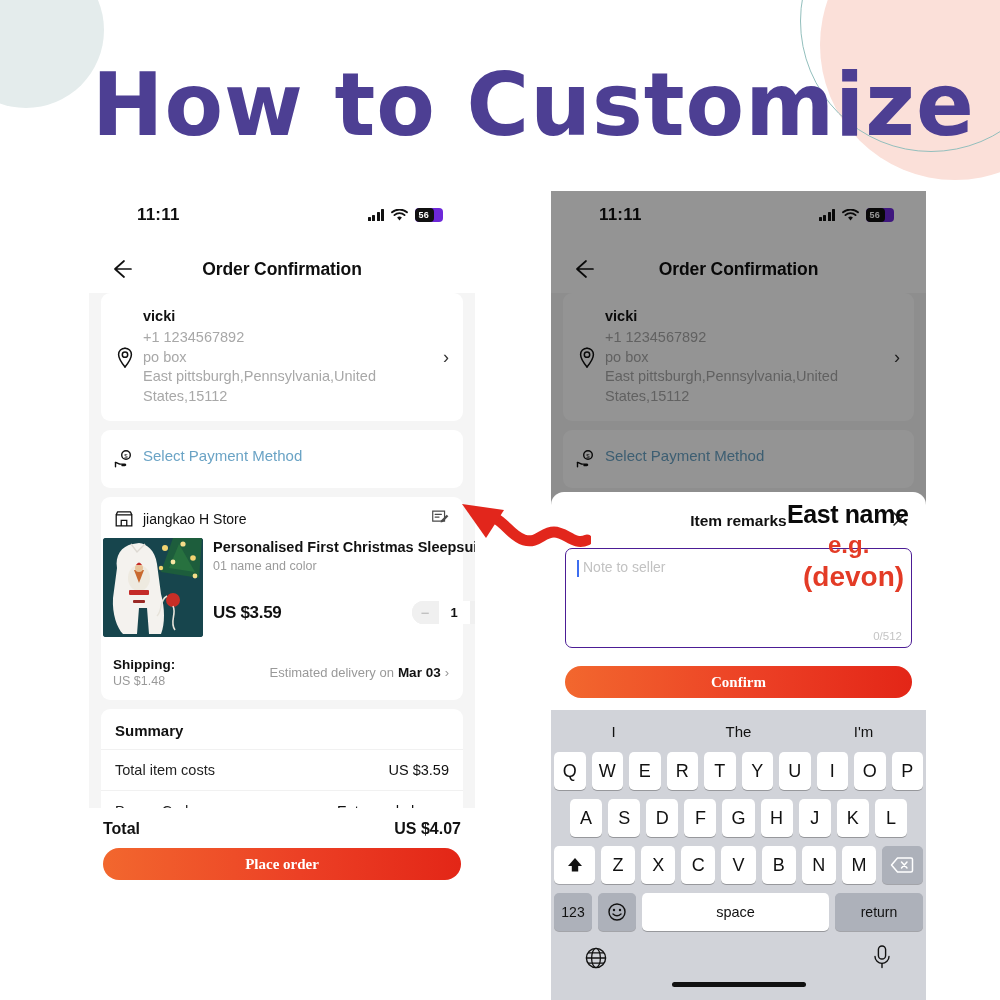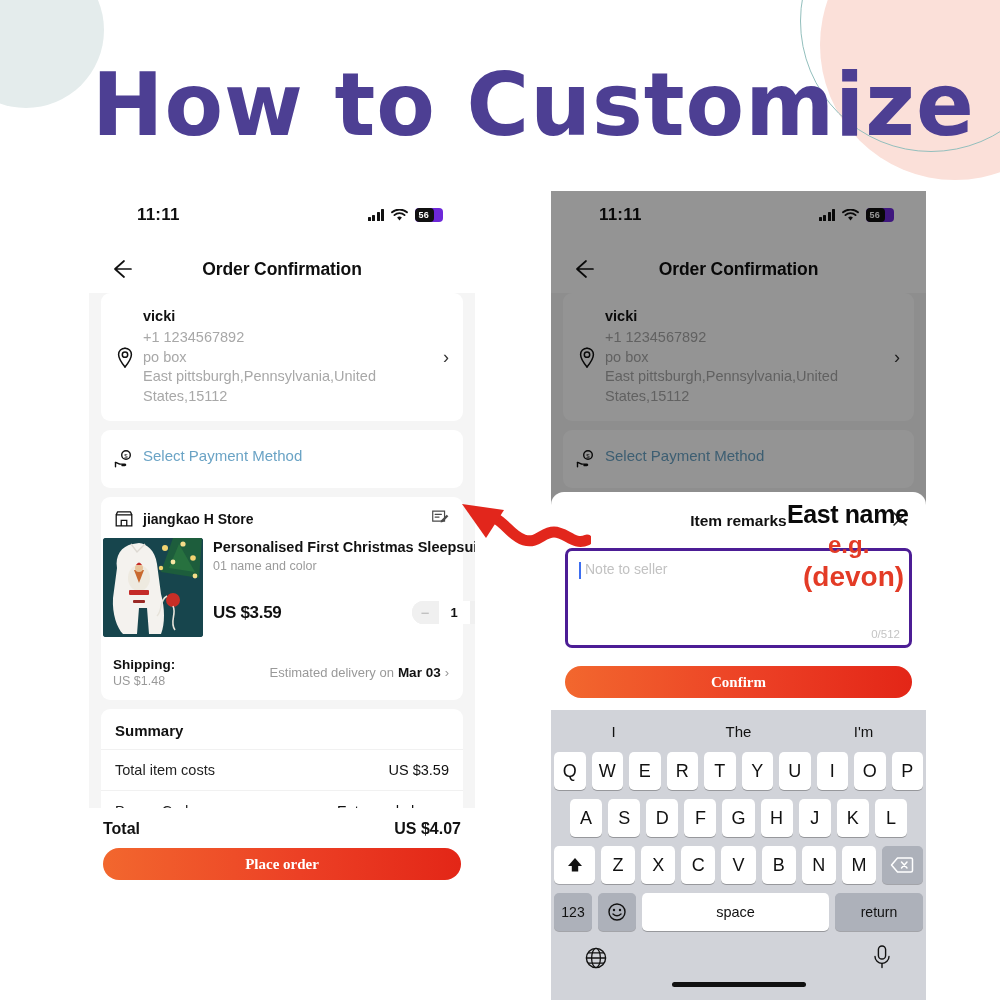--- a/index.html
+++ b/index.html
@@ -116,21 +116,21 @@
   }
 
   
   .pay { display: flex; align-items: flex-start; padding: 17px 14px 17px 12px; }
   .pay-icon { width: 24px; flex: 0 0 24px; }
   .pay-label { font-size: 15px; color: #6aa3c5; padding-left: 6px; }
 
   
   .store-row { display: flex; align-items: center; padding: 11px 14px 8px 12px; position: relative; }
   .store-icon { width: 22px; flex: 0 0 22px; }
-  .store-name { font-size: 14px; font-weight: 700; color: #111; padding-left: 8px; }
+  .store-name { font-size: 14px; font-weight: 400; color: #111; padding-left: 8px; }
   .store-edit { position: absolute; right: 13px; top: 50%; transform: translateY(-50%); width: 20px; height: 20px; }
 
   .prod-row { display: flex; padding: 0 14px 0 2px; }
   .prod-img {
     width: 100px; height: 99px; flex: 0 0 100px; border-radius: 3px;
     overflow: hidden; position: relative; background: #15454f;
   }
   .prod-info { flex: 1; padding-left: 10px; position: relative; }
   .prod-title {
     font-size: 14.5px; font-weight: 700; color: #111; line-height: 1.25;
@@ -205,21 +205,21 @@
   
   .sheet {
     position: absolute; left: 0; bottom: 0; width: 100%;
     background: #fff; border-radius: 13px 13px 0 0; z-index: 10;
     padding-top: 14px;
   }
   .sheet-head { position: relative; height: 30px; display: flex; align-items: center; justify-content: center; }
   .sheet-title { font-size: 15.5px; font-weight: 700; color: #111; }
   .sheet-close { position: absolute; right: 16px; top: 3px; width: 20px; height: 20px; }
   .note-box {
-    margin: 12px 14px 0 14px; border: 3px solid #4c1d95; border-radius: 7px;
+    margin: 12px 14px 0 14px; border: 1px solid #4c1d95; border-radius: 7px;
     height: 100px; position: relative; padding: 10px 11px;
   }
   .caret {
     position: absolute; left: 11px; top: 11px; width: 2px; height: 17px; background: #3d6ef0;
   }
   .note-ph { font-size: 14px; color: #c2c2c2; padding-left: 6px; }
   .counter { position: absolute; right: 9px; bottom: 5px; font-size: 11.5px; color: #c4c4c4; }
   .confirm-wrap { padding: 18px 14px 12px 14px; }
 
   

